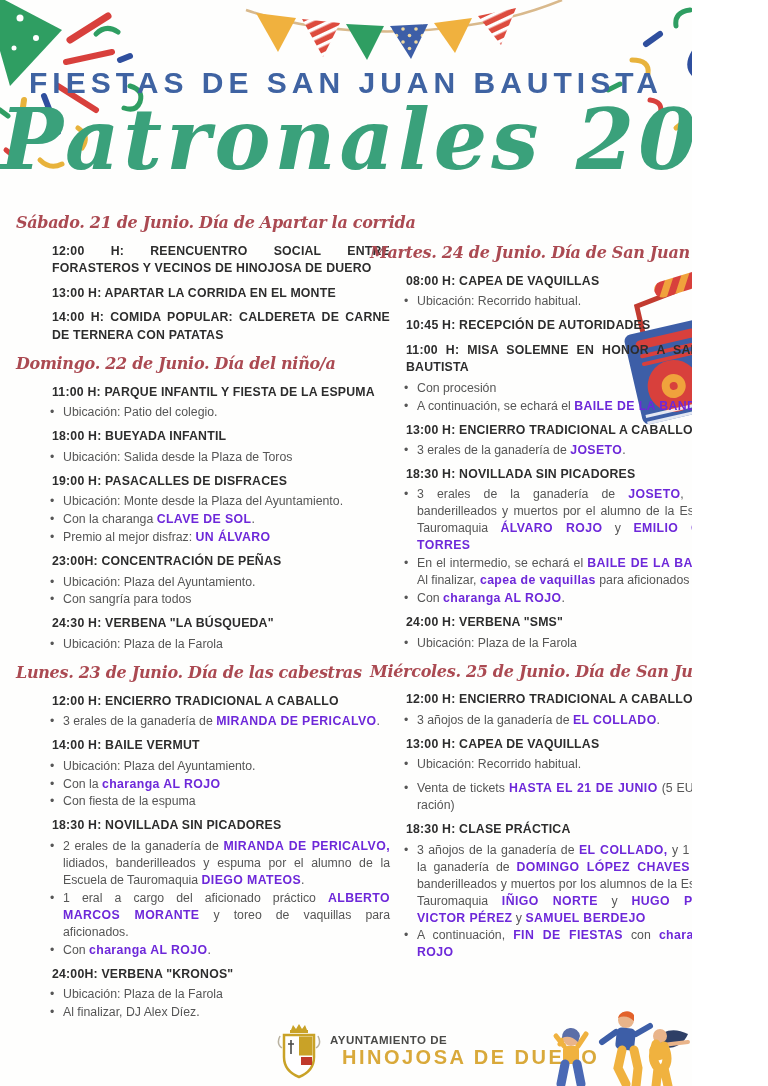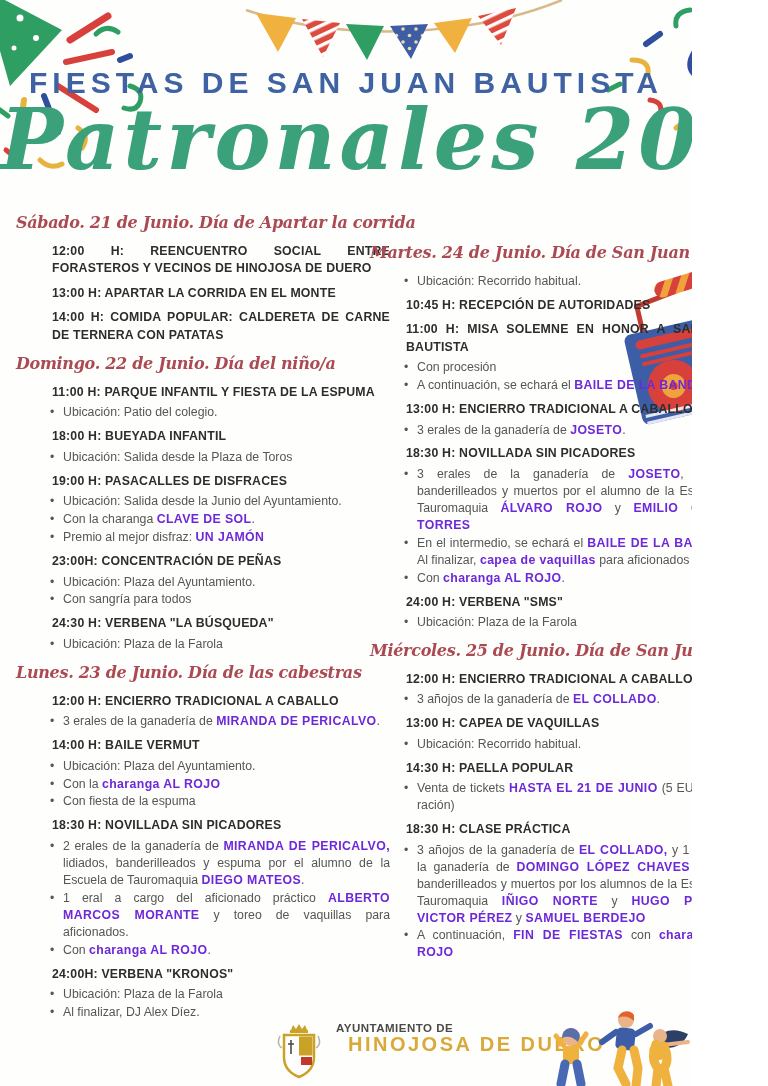--- a/index.html
+++ b/index.html
@@ -25,21 +25,21 @@
   .event{margin:0 0 7px 12px;}
   .event-title{font-size:12.3px;font-weight:bold;color:#2d2d2d;letter-spacing:0.2px;
     line-height:1.42;margin:0 0 3px 8px;text-align:justify;}
   ul.details{margin:0 0 2px 6px;padding:0;list-style:none;}
   ul.details li{position:relative;padding-left:13px;font-size:12.3px;color:#565656;
     line-height:1.38;text-align:justify;margin-bottom:1px;}
   ul.details li::before{content:"•";position:absolute;left:0;top:0;color:#565656;}
   ul.details .b{font-weight:bold;color:#6d28d9;letter-spacing:0.4px;}
 
   
-  .footer-logo{position:absolute;left:276px;top:1022px;display:flex;align-items:flex-start;gap:14px;}
+  .footer-logo{position:absolute;left:276px;top:1022px;display:flex;align-items:center;gap:8px;}
   .org-text{display:flex;flex-direction:column;line-height:1.05;}
   .org-small{font-size:11.5px;font-weight:bold;color:#4a4a48;letter-spacing:0.5px;}
   .org-big{font-size:20px;font-weight:bold;color:#d9a93a;letter-spacing:2.5px;margin-left:12px;}
 
   .deco{position:absolute;}
 </style>
 </head>
 <body>
 
 <div class="poster">
@@ -159,23 +159,23 @@
         </div>
         <div class="event">
           <div class="event-title">18:00 H: BUEYADA INFANTIL</div>
           <ul class="details">
             <li><span>Ubicación: Salida desde la Plaza de Toros</span></li>
           </ul>
         </div>
         <div class="event">
           <div class="event-title">19:00 H: PASACALLES DE DISFRACES</div>
           <ul class="details">
-            <li><span>Ubicación: Salida desde la Junio del Ayuntamiento.</span></li>
+            <li><span>Ubicación: Monte desde la Plaza del Ayuntamiento.</span></li>
             <li><span>Con la charanga </span><span class="b">CLAVE DE SOL</span><span>.</span></li>
-            <li><span>Premio al mejor disfraz: </span><span class="b">UN JAMÓN</span></li>
+            <li><span>Premio al mejor disfraz: </span><span class="b">UN ÁLVARO</span></li>
           </ul>
         </div>
         <div class="event">
           <div class="event-title">23:00H: CONCENTRACIÓN DE PEÑAS</div>
           <ul class="details">
             <li><span>Ubicación: Plaza del Ayuntamiento.</span></li>
             <li><span>Con sangría para todos</span></li>
           </ul>
         </div>
         <div class="event">
@@ -215,20 +215,21 @@
             <li><span>Ubicación: Plaza de la Farola</span></li>
             <li><span>Al finalizar, DJ Alex Díez.</span></li>
           </ul>
         </div>
       </section>
     </div>
   <div class="col" id="col-right">
       <section class="day-section">
         <h2 class="day-heading">Martes. 24 de Junio. Día de San Juan</h2>
         <div class="event">
+          <div class="event-title">08:00 H: CAPEA DE VAQUILLAS</div>
           <ul class="details">
             <li><span>Ubicación: Recorrido habitual.</span></li>
           </ul>
         </div>
         <div class="event">
           <div class="event-title">10:45 H: RECEPCIÓN DE AUTORIDADES</div>
         </div>
         <div class="event">
           <div class="event-title">11:00 H: MISA SOLEMNE EN HONOR A SAN JUAN BAUTISTA</div>
           <ul class="details">
@@ -265,21 +266,20 @@
             <li><span>3 añojos de la ganadería de </span><span class="b">EL COLLADO</span><span>.</span></li>
           </ul>
         </div>
         <div class="event">
           <div class="event-title">13:00 H: CAPEA DE VAQUILLAS</div>
           <ul class="details">
             <li><span>Ubicación: Recorrido habitual.</span></li>
           </ul>
         </div>
         <div class="event">
-          <div class="event-title">14:30 H: PAELLA POPULAR</div>
           <ul class="details">
             <li><span>Venta de tickets </span><span class="b">HASTA EL 21 DE JUNIO</span><span> (5 EUROS por ración)</span></li>
           </ul>
         </div>
         <div class="event">
           <div class="event-title">18:30 H: CLASE PRÁCTICA</div>
           <ul class="details">
             <li><span>3 añojos de la ganadería de </span><span class="b">EL COLLADO,</span><span> y 1 añojo de la ganadería de </span><span class="b">DOMINGO LÓPEZ CHAVES</span><span> lidiados, banderilleados y muertos por los alumnos de la Escuela de Tauromaquia </span><span class="b">IÑIGO NORTE</span><span> y </span><span class="b">HUGO PANERO, VICTOR PÉREZ</span><span> y </span><span class="b">SAMUEL BERDEJO</span></li>
             <li><span>A continuación, </span><span class="b">FIN DE FIESTAS</span><span> con </span><span class="b">charanga AL ROJO</span></li>
           </ul>

